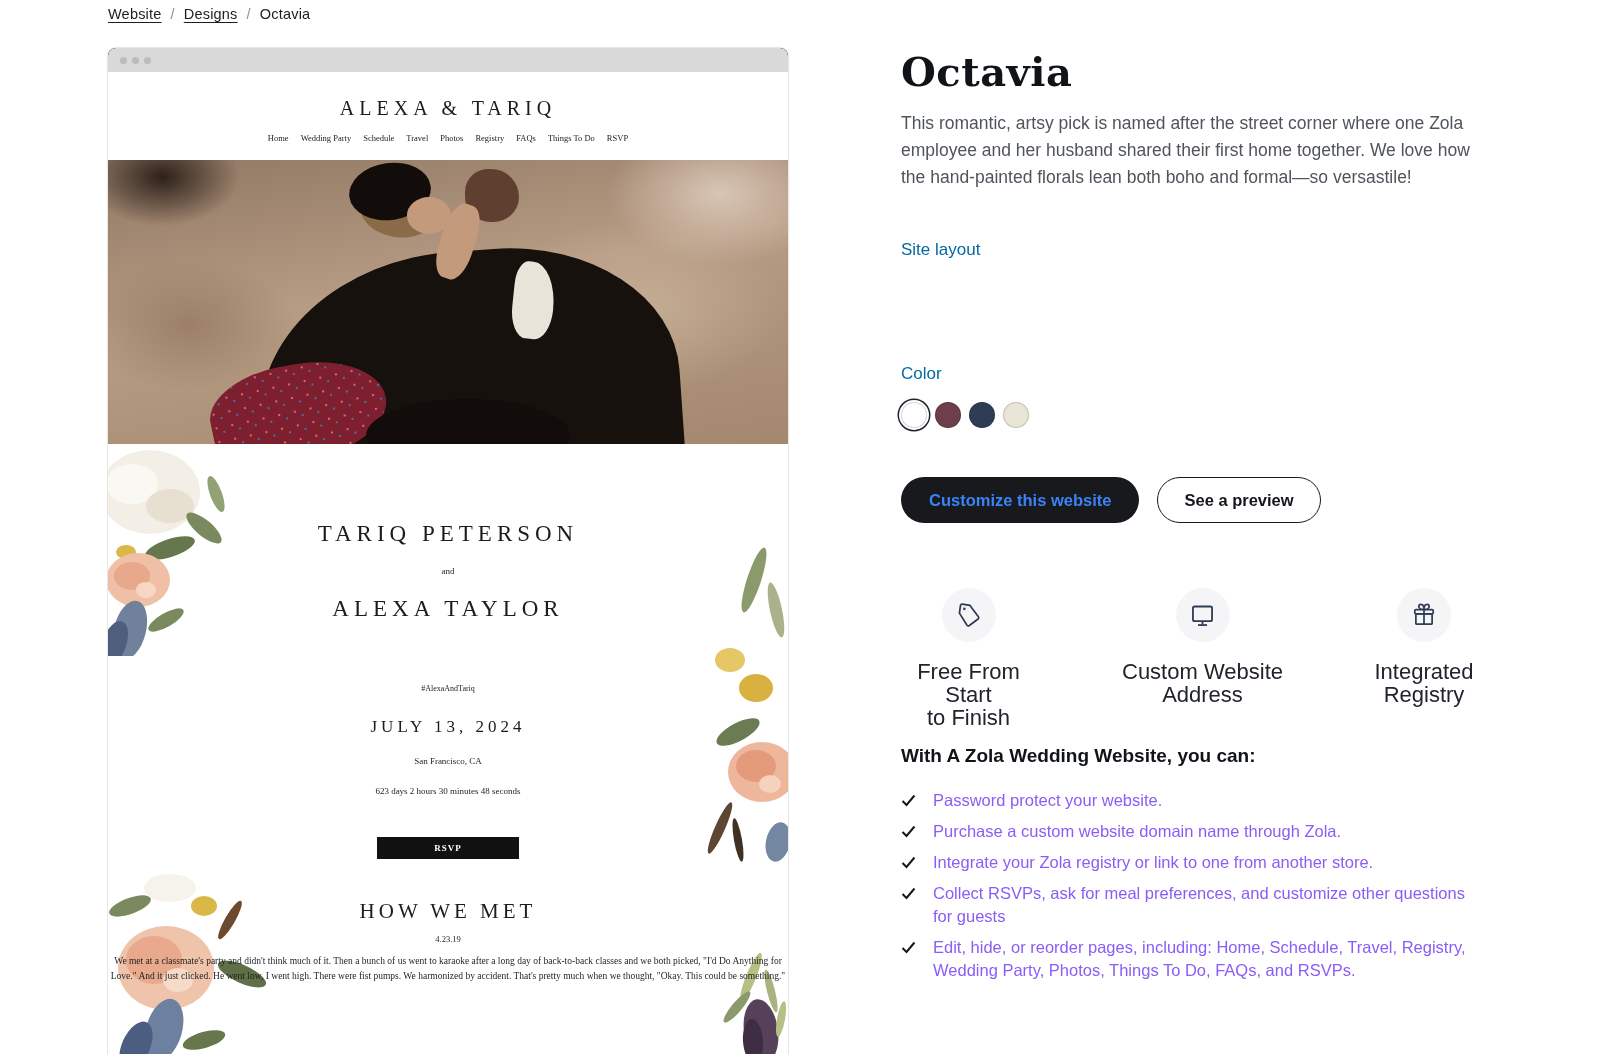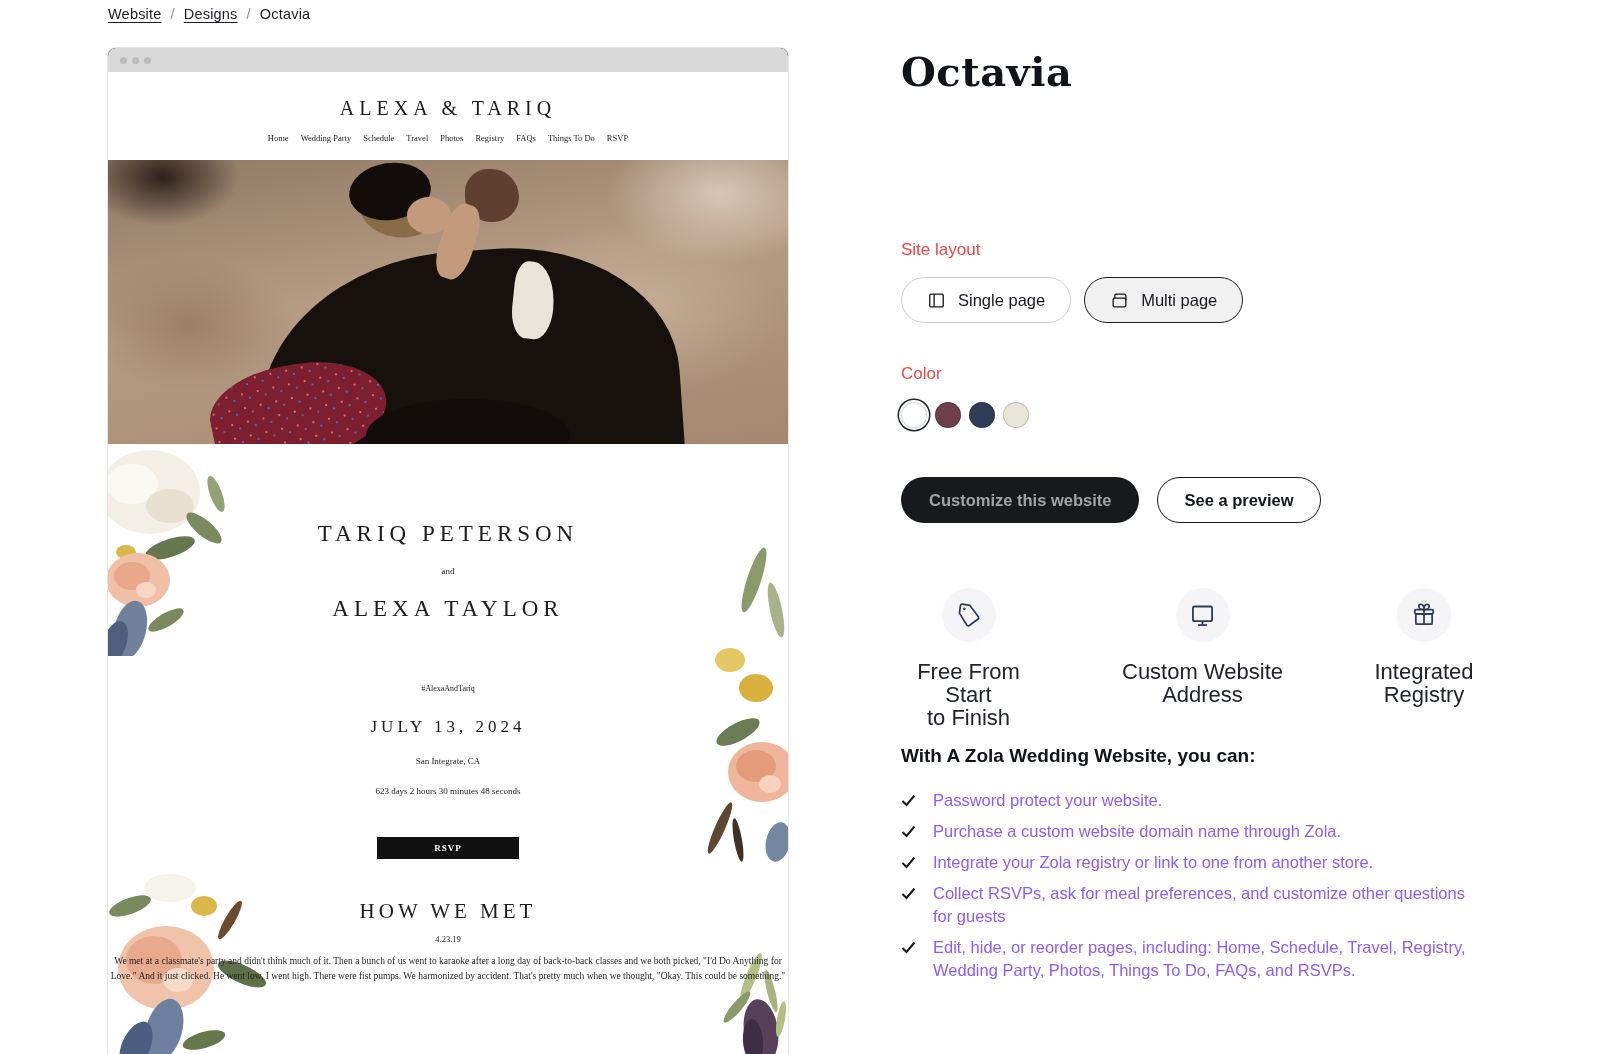--- a/index.html
+++ b/index.html
@@ -73,35 +73,35 @@
   .hwm-title { top:827px; font-size:21px; letter-spacing:4px; color:#1c1c1c; }
   .hwm-date  { top:862px; font-size:8.5px; }
   .hwm-body  { top:882px; left:110px; width:460px; font-size:9.5px; line-height:15px; }
 
   
   .details { position:absolute; left:901px; top:0; width:578px; height:1054px; }
   .details > * { position:absolute; left:0; }
   .design-title { top:48px; font-family:"DejaVu Serif", serif; font-weight:700; font-size:40px;
                   letter-spacing:.5px; color:#101318; }
   .design-desc { top:110px; width:578px; font-size:17.5px; line-height:27px; color:#4f545c; }
-  .sec-label { font-size:17px; color:#ef4444;text-align:center; }
+  .sec-label { font-size:17px; color:#0369a1;text-align:center; }
   .lbl-layout { top:240px; }
   .layout-row { top:277px; display:flex; gap:13px; }
   .pill-toggle { height:46px; border-radius:24px; padding:0 25px; display:flex; align-items:center;
                  gap:12px; font-size:16.5px; color:#14171d; background:#fff;
                  border:1px solid #cfcfcf; cursor:pointer; }
   .pill-toggle.selected { background:#f1f1f1; border:1.5px solid #1d1f24; }
   .lbl-color { top:364px; }
   .swatch-row { top:402px; display:flex; gap:8px; align-items:center; }
   .swatch { width:26px; height:26px; border-radius:50%; border:1px solid rgba(0,0,0,.16); cursor:pointer; }
   .swatch.selected { box-shadow:0 0 0 2px #fff, 0 0 0 3.5px #1d2430; }
   .actions-row { top:477px; display:flex; gap:18px; }
   .btn { height:46px; border-radius:24px; font-size:16.5px; font-weight:700; display:flex;
          align-items:center; cursor:pointer; font-family:"Liberation Sans", sans-serif; }
-  .btn-primary { background:#17191d; color:#a3a3a3; padding:12px 28px; border:none; }
+  .btn-primary { background:#17191d; color:#3b82f6; padding:12px 28px; border:none; }
   .btn-secondary { background:#fff; color:#14171d; padding:0 26px; border:1.5px solid #17191d; }
   .features-row { top:588px; width:578px; display:flex; justify-content:space-between; }
   .feature { text-align:center; }
   .feature:nth-child(1){ width:135px; } .feature:nth-child(2){ width:170px; } .feature:nth-child(3){ width:110px; }
   .feat-circle { width:54px; height:54px; border-radius:50%; background:#f5f5f7; margin:0 auto;
                  display:flex; align-items:center; justify-content:center; }
   .feat-label { margin-top:18px; font-size:22px; line-height:23px; color:#21242c; }
   .benefits-heading { top:745px; font-size:19px; font-weight:600; color:#101318; }
   .benefits-list { top:789px; width:578px; list-style:none; }
   .benefits-list li { display:flex; gap:17px; margin-bottom:8px; font-size:16.5px; line-height:23px;
@@ -206,49 +206,34 @@
         <ellipse cx="68" cy="84" rx="17" ry="32" fill="#57415a" transform="rotate(-8 68 84)"></ellipse>
         <ellipse cx="60" cy="94" rx="10" ry="22" fill="#3f2d44" transform="rotate(-4 60 94)"></ellipse>
         <ellipse cx="88" cy="72" rx="4" ry="18" fill="#b5c183" transform="rotate(10 88 72)"></ellipse>
       </svg>
 
       <div class="ctr groom">TARIQ PETERSON</div>
       <div class="ctr and-label">and</div>
       <div class="ctr bride">ALEXA TAYLOR</div>
       <div class="ctr hashtag">#AlexaAndTariq</div>
       <div class="ctr wed-date">JULY 13, 2024</div>
-      <div class="ctr location">San Integrate, CA</div>
+      <div class="ctr location">San Francisco, CA</div>
       <div class="ctr countdown">623 days 2 hours 30 minutes 48 seconds</div>
       <button class="rsvp-btn">RSVP</button>
       <div class="ctr hwm-title">HOW WE MET</div>
       <div class="ctr hwm-date">4.23.19</div>
       <div class="ctr hwm-body">We met at a classmate's party and didn't think much of it. Then a bunch of us went to karaoke after a long day of back-to-back classes and we both picked, "I'd Do Anything for Love." And it just clicked. He went low, I went high. There were fist pumps. We harmonized by accident. That's pretty much when we thought, "Okay. This could be something."</div>
     </div>
   </div>
 
   <aside class="details">
     <h1 class="design-title">Octavia</h1>
+    <p class="design-desc">This romantic, artsy pick is named after the street corner where one Zola employee and her husband shared their first home together. We love how the hand-painted florals lean both boho and formal—so versastile!</p>
 
     <div class="sec-label lbl-layout">Site layout</div>
-    <div class="layout-row">
-      <button class="pill-toggle">
-        <svg width="19" height="19" viewBox="0 0 24 24" fill="none" stroke="#17191d" stroke-width="1.7">
-          <rect x="3.5" y="4" width="17" height="16" rx="1.5"></rect>
-          <line x1="9" y1="4" x2="9" y2="20"></line>
-        </svg>
-        <span>Single page</span>
-      </button>
-      <button class="pill-toggle selected">
-        <svg width="19" height="19" viewBox="0 0 24 24" fill="none" stroke="#17191d" stroke-width="1.7">
-          <rect x="6" y="4" width="14" height="9" rx="2"></rect>
-          <rect x="4" y="9" width="16" height="11" rx="2" fill="#f1f1f1"></rect>
-        </svg>
-        <span>Multi page</span>
-      </button>
-    </div>
 
     <div class="sec-label lbl-color">Color</div>
     <div class="swatch-row">
       <span class="swatch selected" style="background: rgb(255, 255, 255);"></span>
       <span class="swatch" style="background: rgb(108, 63, 74);"></span>
       <span class="swatch" style="background: rgb(46, 60, 85);"></span>
       <span class="swatch" style="background: rgb(232, 229, 214);"></span>
     </div>
 
     <div class="actions-row">

